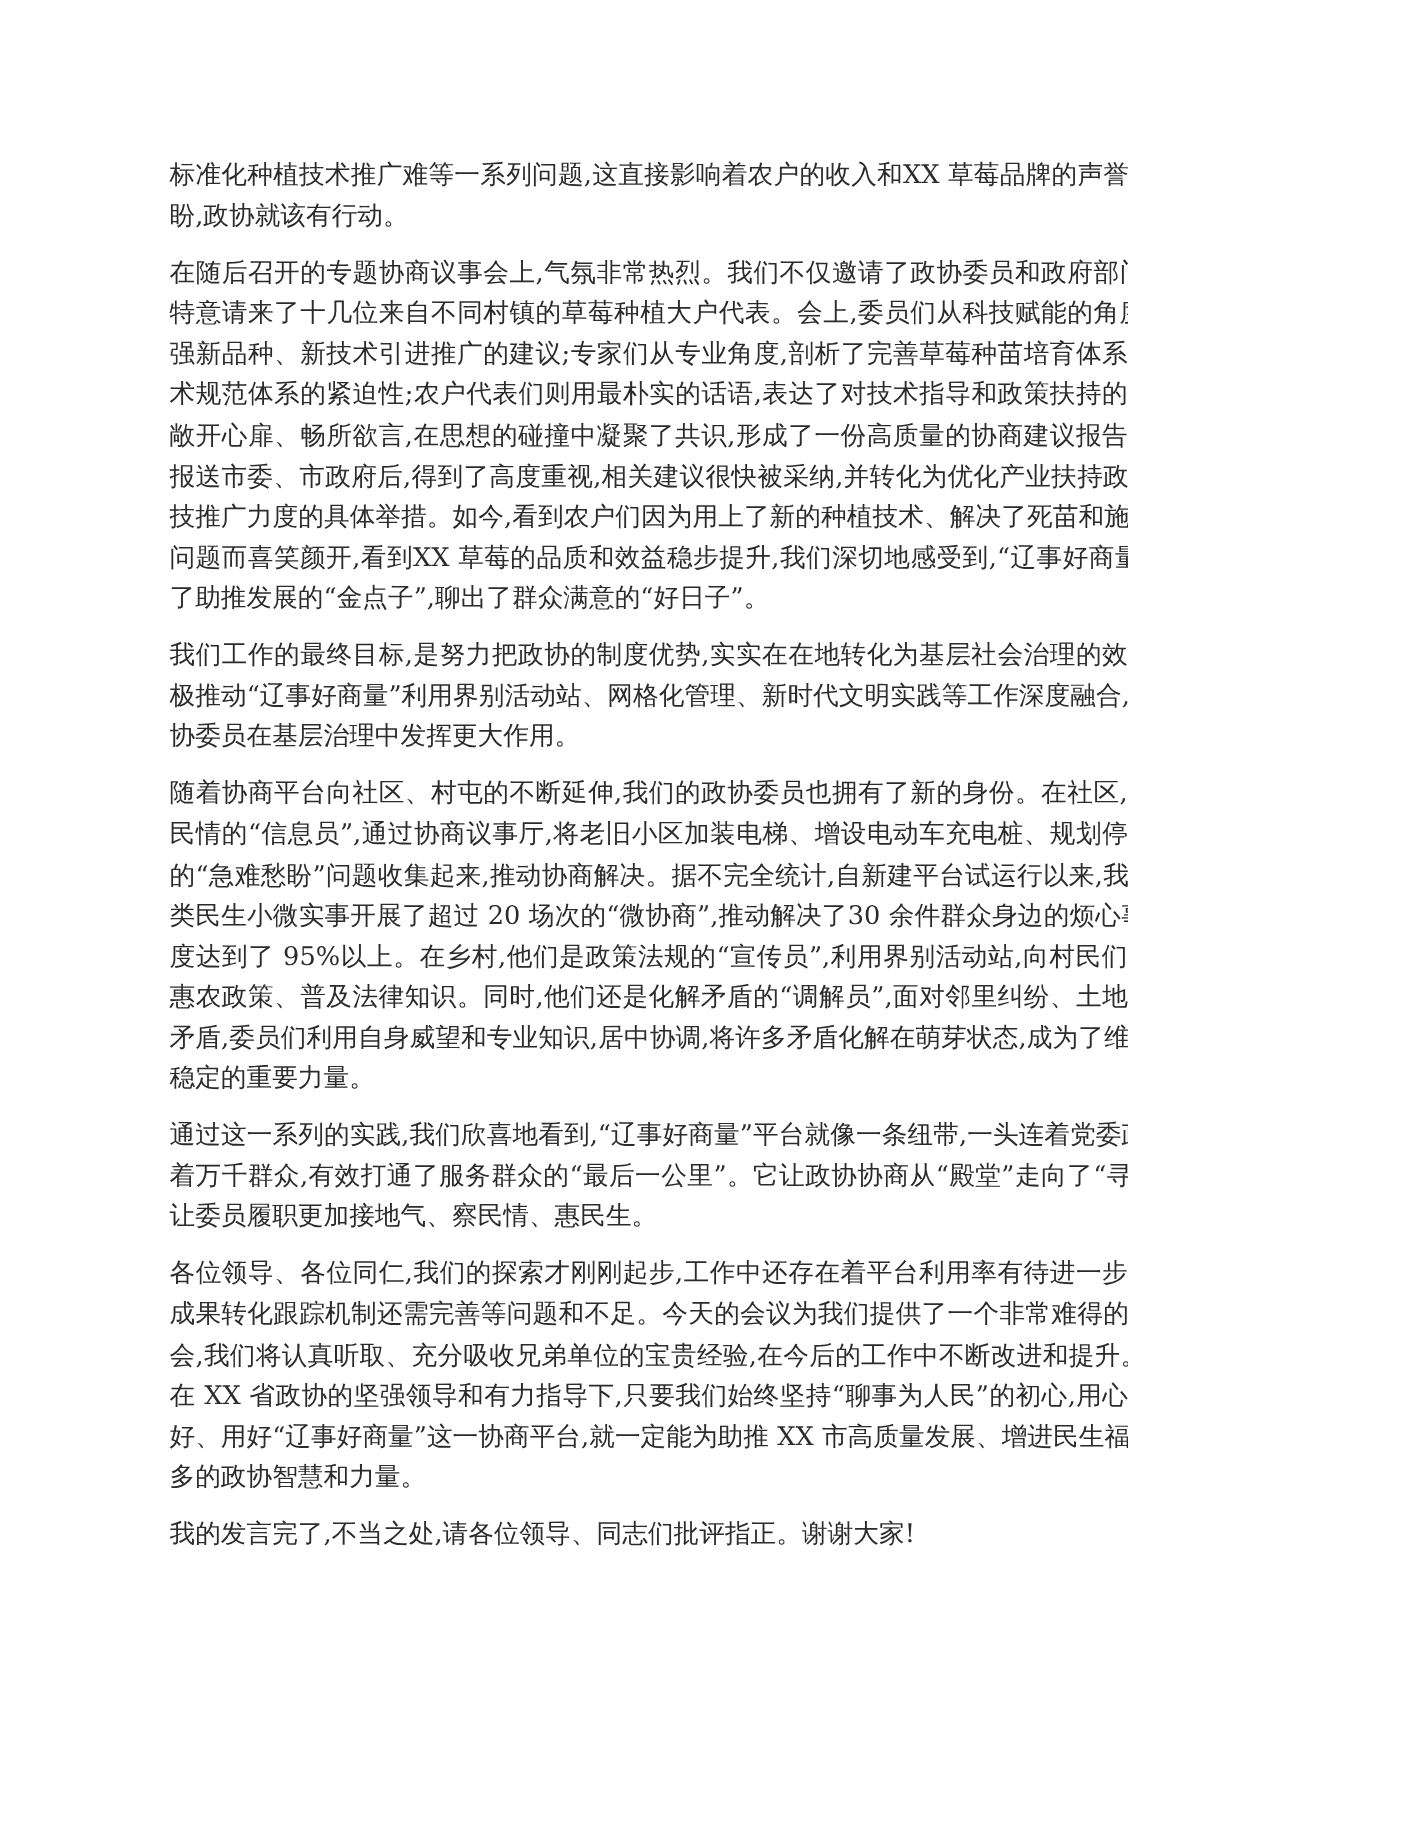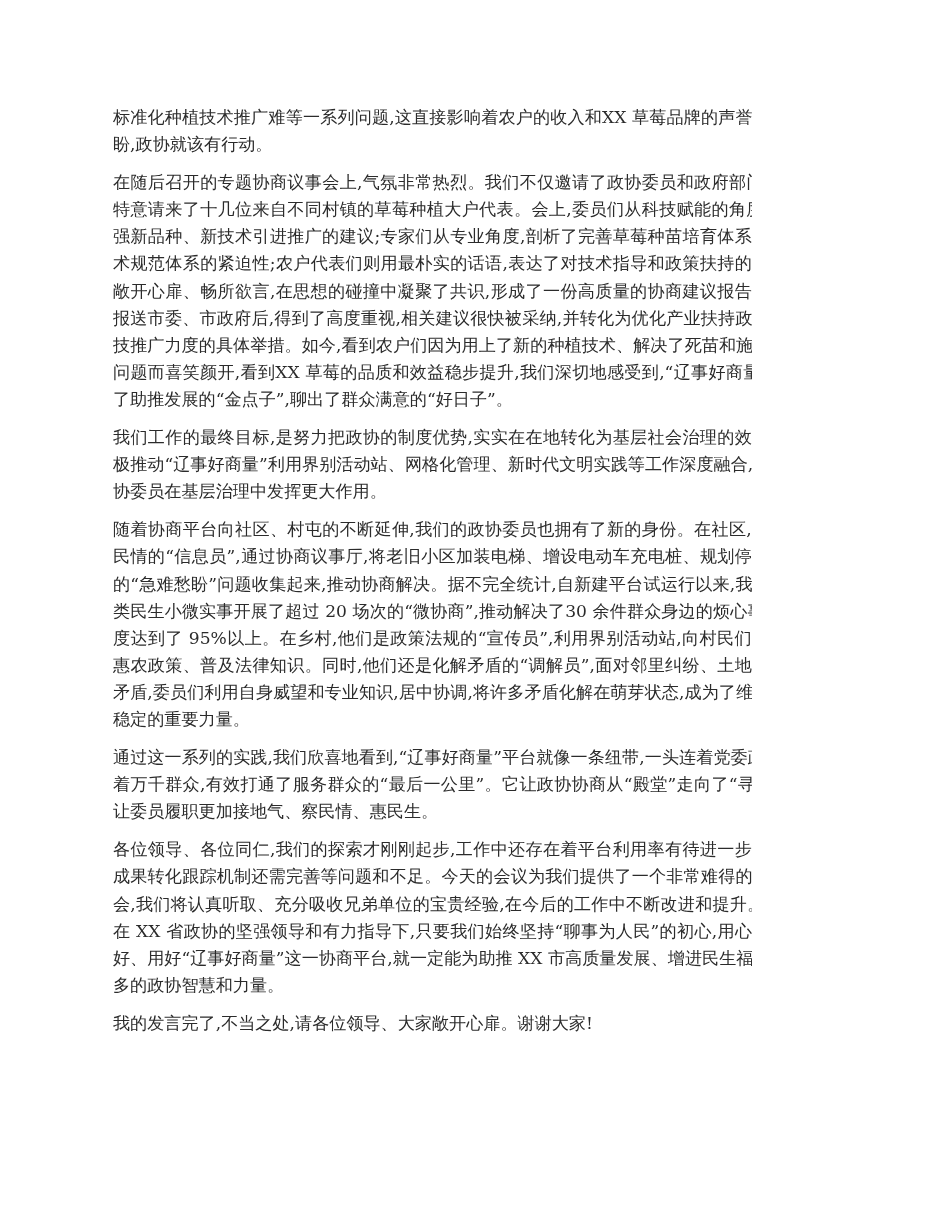--- a/index.html
+++ b/index.html
@@ -65,16 +65,16 @@
 
 
     <p class="para">我们工作的最终目标,是努力把政协的制度优势,实实在在地转化为基层社会治理的效能。我们积极推动“辽事好商量”利用界别活动站、网格化管理、新时代文明实践等工作深度融合,引导广大政协委员在基层治理中发挥更大作用。</p>
 
     <p class="para">随着协商平台向社区、村屯的不断延伸,我们的政协委员也拥有了新的身份。在社区,他们是体察民情的“信息员”,通过协商议事厅,将老旧小区加装电梯、增设电动车充电桩、规划停车位等群众的“急难愁盼”问题收集起来,推动协商解决。据不完全统计,自新建平台试运行以来,我们已围绕这类民生小微实事开展了超过 20 场次的“微协商”,推动解决了30 余件群众身边的烦心事,居民满意度达到了 95%以上。在乡村,他们是政策法规的“宣传员”,利用界别活动站,向村民们解读最新的惠农政策、普及法律知识。同时,他们还是化解矛盾的“调解员”,面对邻里纠纷、土地流转等基层矛盾,委员们利用自身威望和专业知识,居中协调,将许多矛盾化解在萌芽状态,成为了维护基层和谐稳定的重要力量。</p>
 
     <p class="para">通过这一系列的实践,我们欣喜地看到,“辽事好商量”平台就像一条纽带,一头连着党委政府,一头连着万千群众,有效打通了服务群众的“最后一公里”。它让政协协商从“殿堂”走向了“寻常百姓家”,让委员履职更加接地气、察民情、惠民生。</p>
 
     <p class="para">各位领导、各位同仁,我们的探索才刚刚起步,工作中还存在着平台利用率有待进一步提高、协商成果转化跟踪机制还需完善等问题和不足。今天的会议为我们提供了一个非常难得的学习交流机会,我们将认真听取、充分吸收兄弟单位的宝贵经验,在今后的工作中不断改进和提升。我们坚信,在 XX 省政协的坚强领导和有力指导下,只要我们始终坚持“聊事为人民”的初心,用心用情用力建好、用好“辽事好商量”这一协商平台,就一定能为助推 XX 市高质量发展、增进民生福祉贡献出更多的政协智慧和力量。</p>
 
-    <p class="para">我的发言完了,不当之处,请各位领导、大家敞开心扉。谢谢大家!</p>
+    <p class="para">我的发言完了,不当之处,请各位领导、同志们批评指正。谢谢大家!</p>
 
   </div>
 </div>
 
 </body></html>

